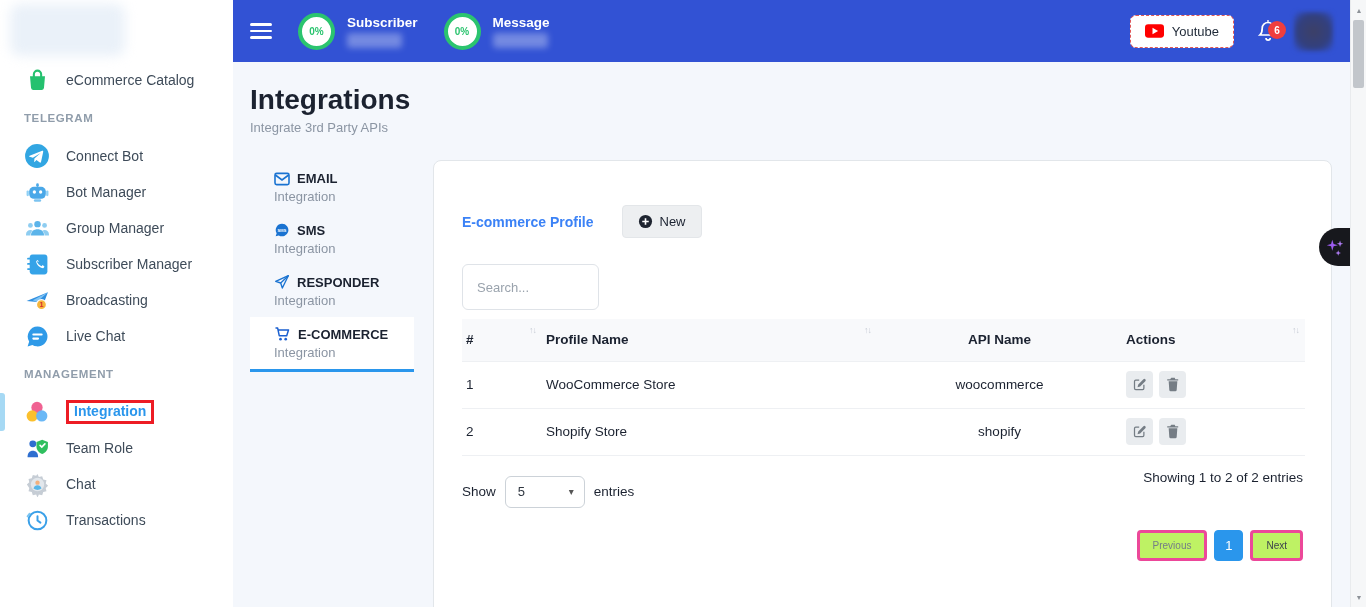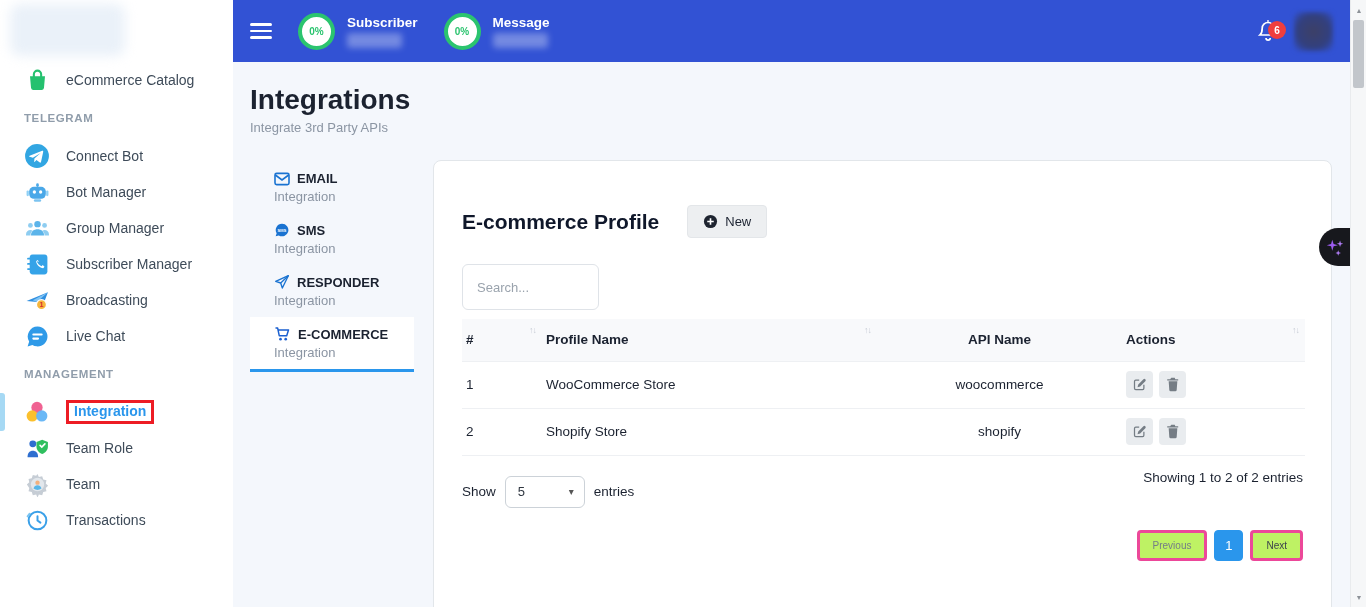--- a/index.html
+++ b/index.html
@@ -47,21 +47,21 @@
   .page-sub { position:absolute; left:17px; top:58px; font-size:13px; color:#8b95a3; }
 
   .subnav { position:absolute; left:17px; top:100px; width:164px; }
   .subnav-item { padding:9px 0 9px 24px; cursor:pointer; }
   .subnav-title { display:flex; align-items:center; gap:7px; font-size:13px; font-weight:800; color:#1b2230; }
   .subnav-subtitle { font-size:13px; color:#8b95a3; margin-top:3px; }
   .subnav-item.active { background:#fff; border-bottom:3px solid #2a96ec; }
 
   .card { position:absolute; left:200px; top:98px; width:899px; height:540px; background:#fff; border:1px solid #e2e6ea; border-radius:8px; }
   .panel-head { display:flex; align-items:center; gap:28px; margin:44px 28px 0; }
-  .panel-title { font-size:21px; font-weight:700; color:#0f172a;text-align:center; }
+  .panel-title { font-size:14px; font-weight:700; color:#3b82f6;text-align:center; }
   .new-btn { display:flex; align-items:center; gap:7px; background:#edeff1; border:1px solid #e3e6e9; border-radius:4px; padding:8px 15px; font-size:13px; color:#1b2230; cursor:pointer; }
   .search-input { display:block; margin:26px 28px 0; width:137px; height:46px; border:1px solid #dfe3e8; border-radius:6px; padding:0 14px; font-size:13px; color:#333; font-family:inherit; outline:none; }
   .search-input::placeholder { color:#9aa3ad; }
 
   table.grid { margin:9px 28px 0; width:843px; border-collapse:collapse; }
   table.grid th { height:42px; background:#f8f9fb; font-size:13.5px; font-weight:700; color:#1b2230; text-align:left; padding:0 4px; position:relative; cursor:pointer; }
   table.grid th.center, table.grid td.center { text-align:center; }
   .sort-ic { position:absolute; right:6px; top:6px; font-size:9px; color:#c9ced6; letter-spacing:-1px; }
   table.grid td { height:46px; font-size:13.5px; color:#1b2230; padding:0 4px; border-bottom:1px solid #eef0f3; }
   table.grid tbody tr:first-child td { border-top:1px solid #eef0f3; }
@@ -205,21 +205,21 @@
 
     <div class="side-item">
       <span class="sicon">
         <svg width="25" height="25" viewBox="0 0 24 24">
             <path fill="#c6cdd5" d="M12 1.8l1.3 3 3.2-.7 1 3 3.1.8-.7 3.1 2.3 2.2-2.3 2.2.7 3.1-3.1.8-1 3-3.2-.7-1.3 3-1.3-3-3.2.7-1-3-3.1-.8.7-3.1L1.8 12l2.3-2.2-.7-3.1 3.1-.8 1-3 3.2.7z"></path>
             <circle cx="12" cy="12" r="6.4" fill="#e2e7ec"></circle>
             <circle cx="12" cy="10.2" r="2.1" fill="#f2b07e"></circle>
             <path d="M8.2 15.8c.5-1.9 2-3 3.8-3s3.3 1.1 3.8 3a6.4 6.4 0 0 1-7.6 0z" fill="#58b6e8"></path>
           </svg>
       </span>
-      <span>Team</span>
+      <span>Chat</span>
     </div>
 
     <div class="side-item">
       <span class="sicon">
         <svg width="25" height="25" viewBox="0 0 24 24" fill="none">
             <circle cx="12" cy="12" r="8.5" stroke="#3aa0e8" stroke-width="1.9"></circle>
             <path d="M12 7.8V12l2.8 2" stroke="#3aa0e8" stroke-width="1.9" stroke-linecap="round"></path>
             <path d="M2.5 8l2-2.5" stroke="#7cc4f0" stroke-width="1.9" stroke-linecap="round"></path>
           </svg>
       </span>
@@ -244,20 +244,29 @@
 
     <div class="stat">
       <div class="ring">0%</div>
       <div class="stat-col">
         <span class="stat-label">Message</span>
         <span class="stat-blur"></span>
       </div>
     </div>
 
     <div class="hdr-right">
+      <div class="hdr-btn yt">
+        <span style="display:flex">
+          <svg width="19" height="14" viewBox="0 0 24 17">
+              <rect x="0" y="0" width="24" height="17" rx="4" fill="#f00"></rect>
+              <path d="M9.5 4.5l7 4-7 4z" fill="#fff"></path>
+            </svg>
+        </span>
+        <span>Youtube</span>
+      </div>
       <div class="bell-wrap">
         <span style="display:flex">
           <svg width="24" height="26" viewBox="0 0 24 26" fill="none" stroke="#fff" stroke-width="1.7">
               <path d="M12 4.5A5.8 5.8 0 0 1 17.8 10.3c0 4.4 1 5.6 2.2 6.7H4c1.2-1.1 2.2-2.3 2.2-6.7A5.8 5.8 0 0 1 12 4.5z"></path>
               <path d="M10 20a2.1 2.1 0 0 0 4.2 0"></path>
               <path d="M12 2.2v1.6"></path>
             </svg>
         </span>
         <span class="badge">6</span>
       </div>

